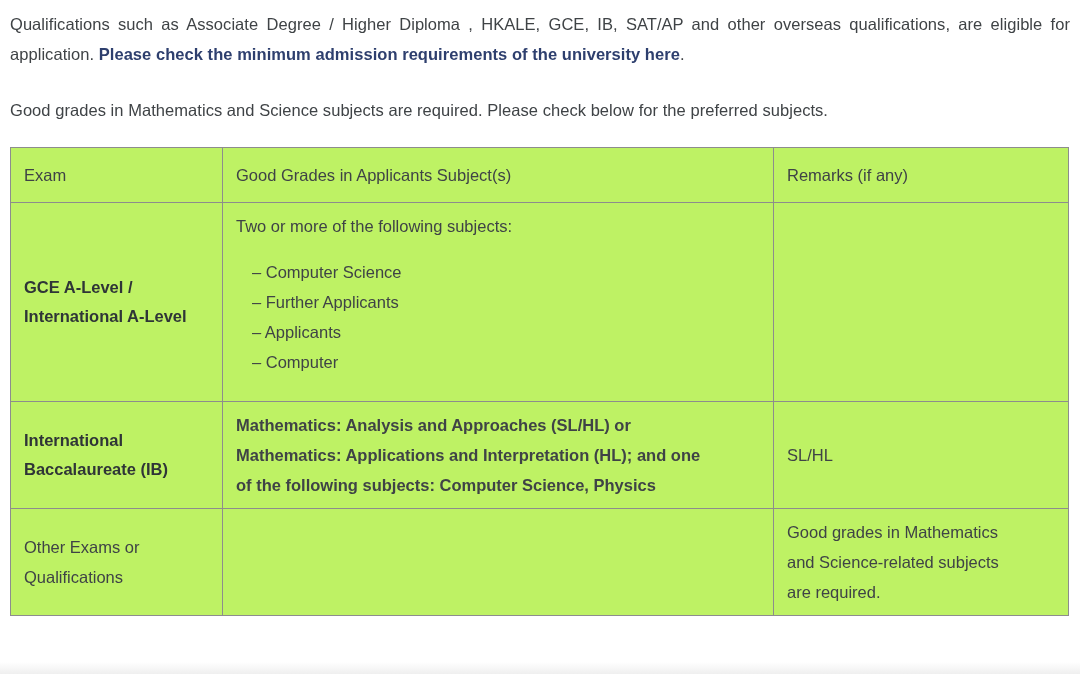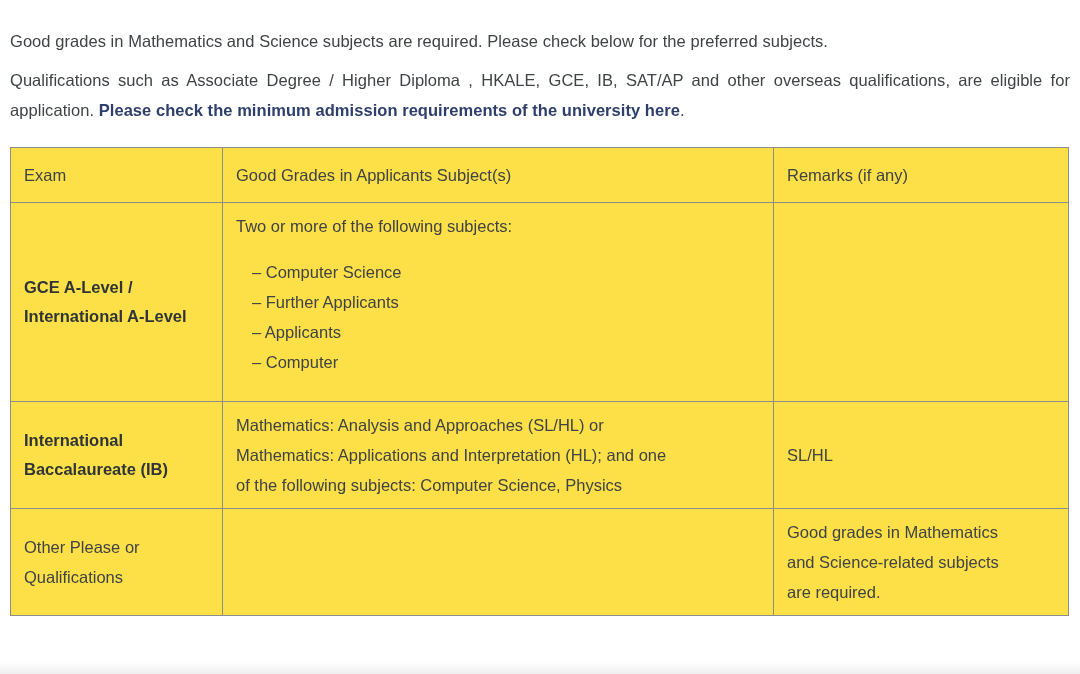--- a/index.html
+++ b/index.html
@@ -57,21 +57,21 @@
     font-weight: bold;
     text-decoration: none;
   }
   .dot { color: #3f4346; }
 
   table.req-table {
     margin-top: 22px;
     border-collapse: collapse;
     width: 1058px;
     table-layout: fixed;
-    background: #fde047;
+    background: #bef264;
   }
   table.req-table th,
   table.req-table td {
     border: 1px solid #8d8d8d;
     vertical-align: middle;
     text-align: left;
     font-weight: normal;
     font-size: 16.5px;
     line-height: 30px;
     color: #3f4346;
@@ -101,31 +101,31 @@
     margin: 16px;
     padding: 0;
     list-style: none;
   }
   .subject-list li {
     margin: 0;
     padding: 0;
     line-height: 30px;
   }
   .lead-line { line-height: 30px; }
-  .ib-line { display: block; line-height: 30px; }
+  .ib-line { display: block; line-height: 30px; font-weight: bold; }
   .nbr { display: block; }
 </style>
 </head>
 <body>
 
 <div class="page">
 
+  <p class="para para-1"><span>Qualifications such as Associate Degree / Higher Diploma , HKALE, GCE, IB, SAT/AP and other overseas qualifications, are eligible for application. </span><a class="link" href="#">Please check the minimum admission requirements of the university here</a><span class="dot">.</span></p>
+
   <p class="para para-2">Good grades in Mathematics and Science subjects are required. Please check below for the preferred subjects.</p>
-
-  <p class="para para-1"><span>Qualifications such as Associate Degree / Higher Diploma , HKALE, GCE, IB, SAT/AP and other overseas qualifications, are eligible for application. </span><a class="link" href="#">Please check the minimum admission requirements of the university here</a><span class="dot">.</span></p>
 
   <table class="req-table">
     <colgroup>
       <col class="c-exam">
       <col class="c-grades">
       <col class="c-remarks">
     </colgroup>
     <thead>
       <tr>
         <th>Exam</th>
@@ -160,21 +160,21 @@
         <td class="grades-cell">
           <span class="ib-line">Mathematics: Analysis and Approaches (SL/HL) or</span>
           <span class="ib-line">Mathematics: Applications and Interpretation (HL); and one</span>
           <span class="ib-line">of the following subjects: Computer Science, Physics</span>
         </td>
         <td class="remarks-cell">SL/HL</td>
       </tr>
 
       <tr>
         <td class="exam-cell">
-          <span class="nbr">Other Please or</span>
+          <span class="nbr">Other Exams or</span>
           <span class="nbr">Qualifications</span>
         </td>
         <td class="grades-cell"></td>
         <td class="remarks-cell">
           <span class="nbr">Good grades in Mathematics</span>
           <span class="nbr">and Science-related subjects</span>
           <span class="nbr">are required.</span>
         </td>
       </tr>
 

